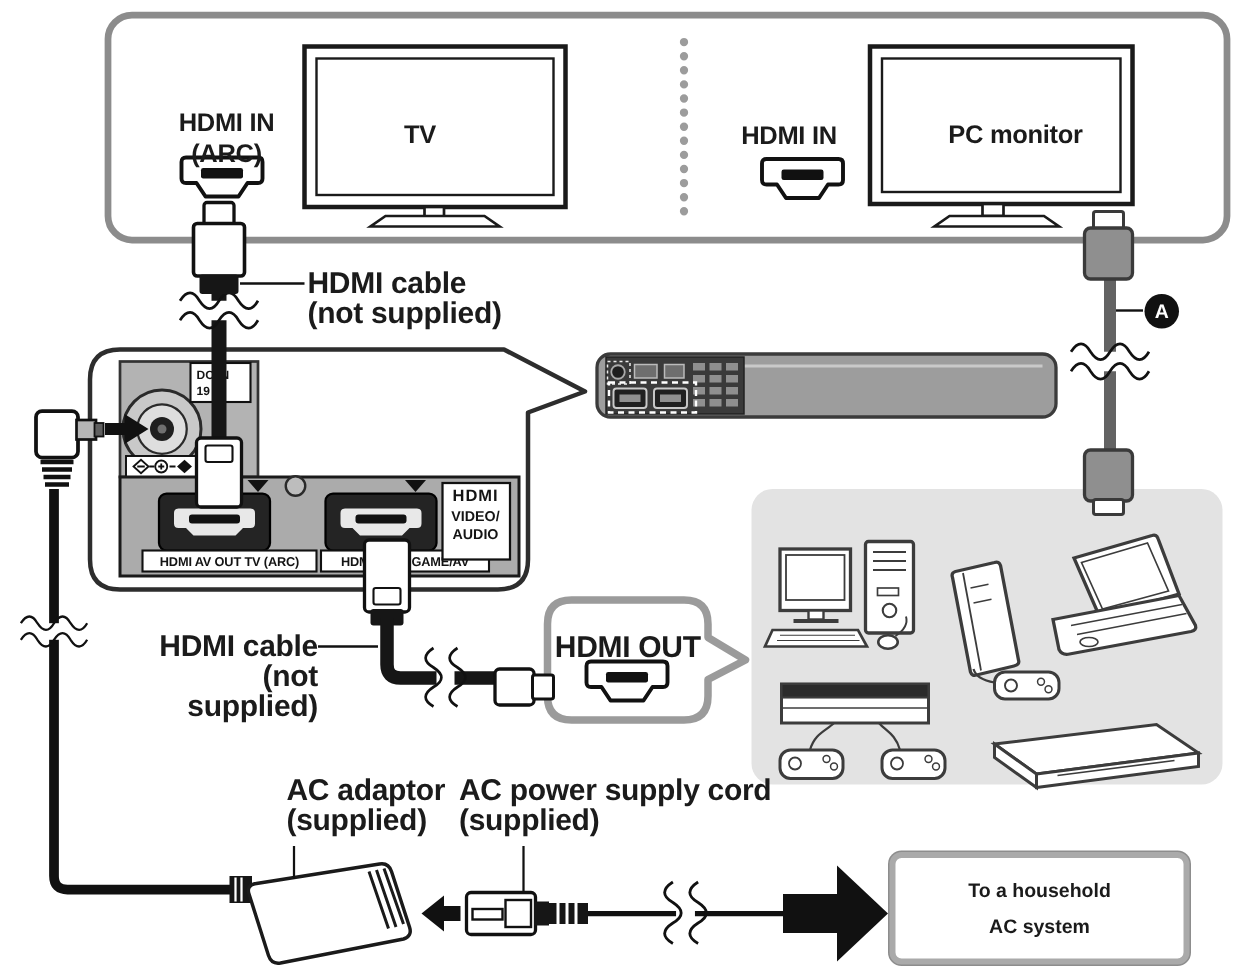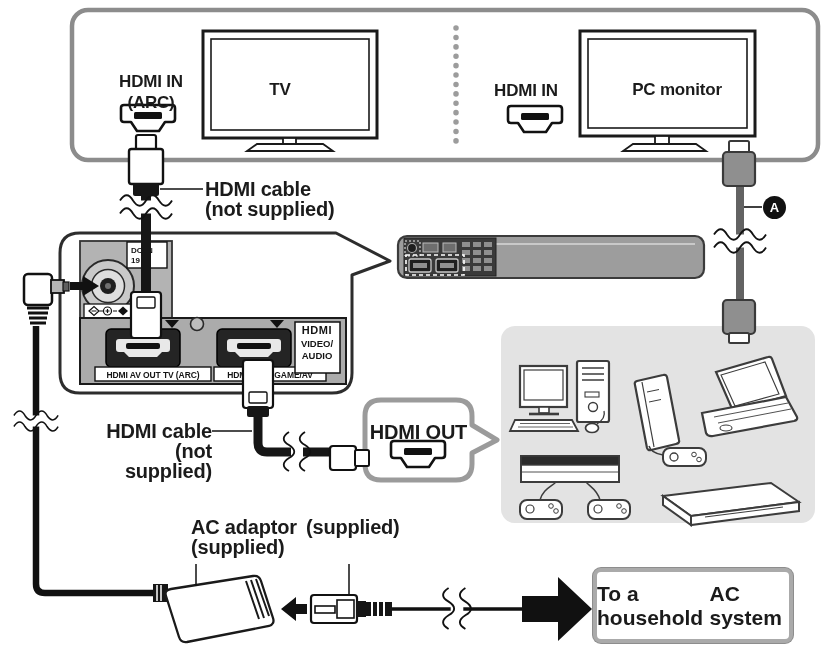--- a/index.html
+++ b/index.html
@@ -7,22 +7,22 @@
          font-family:"Liberation Sans","DejaVu Sans",sans-serif;color:#1b1b1b;background:#fff;}
   #art{position:absolute;left:0;top:0;}
   .lbl{position:absolute;font-size:20px;line-height:20px;font-weight:600;letter-spacing:-0.2px;}
   .c{text-align:center;margin-top:11px;}
   .r{text-align:right;}
   .f17{font-size:17px;line-height:21px;}
   #markerA{position:absolute;left:763px;top:196px;width:23px;height:23px;border-radius:50%;
            background:#111;color:#fff;font-size:13px;font-weight:700;display:flex;
            align-items:center;justify-content:center;}
   #outletBox{position:absolute;left:593px;top:568px;width:200px;height:75px;box-sizing:border-box;
-             border:4px solid #aaaaaa;border-radius:8px;background:#fff;display:flex;flex-direction:row;
-             align-items:center;justify-content:center;font-size:21px;line-height:24px;font-weight:600;
+             border:4px solid #aaaaaa;border-radius:8px;background:#fff;display:flex;flex-direction:column;
+             align-items:center;justify-content:center;font-size:13px;line-height:24px;font-weight:600;
              box-shadow:0 0 0 1px #8d8d8d;}
   svg text{font-family:"Liberation Sans","DejaVu Sans",sans-serif;fill:#141414;}
   .tiny{font-size:8px;font-weight:700;}
   .plabel{font-size:8.5px;font-weight:700;letter-spacing:-0.1px;}
   .logo{font-size:11px;font-weight:700;letter-spacing:0.6px;}
   .badge{font-size:9.5px;font-weight:700;}
 </style>
 </head>
 <body>
 
@@ -301,20 +301,21 @@
   <div>HDMI cable</div>
   <div>(not supplied)</div>
 </div>
 
 <div class="lbl" style="left:157px;top:517px;margin-left:34px;">
   <div>AC adaptor</div>
   <div>(supplied)</div>
 </div>
 
 <div class="lbl" style="left:306px;top:517px;">
+  <div>AC power supply cord</div>
   <div>(supplied)</div>
 </div>
 
 <div id="outletBox">
   <div>To a household</div>
   <div>AC system</div>
 </div>
 
 </div>
 

